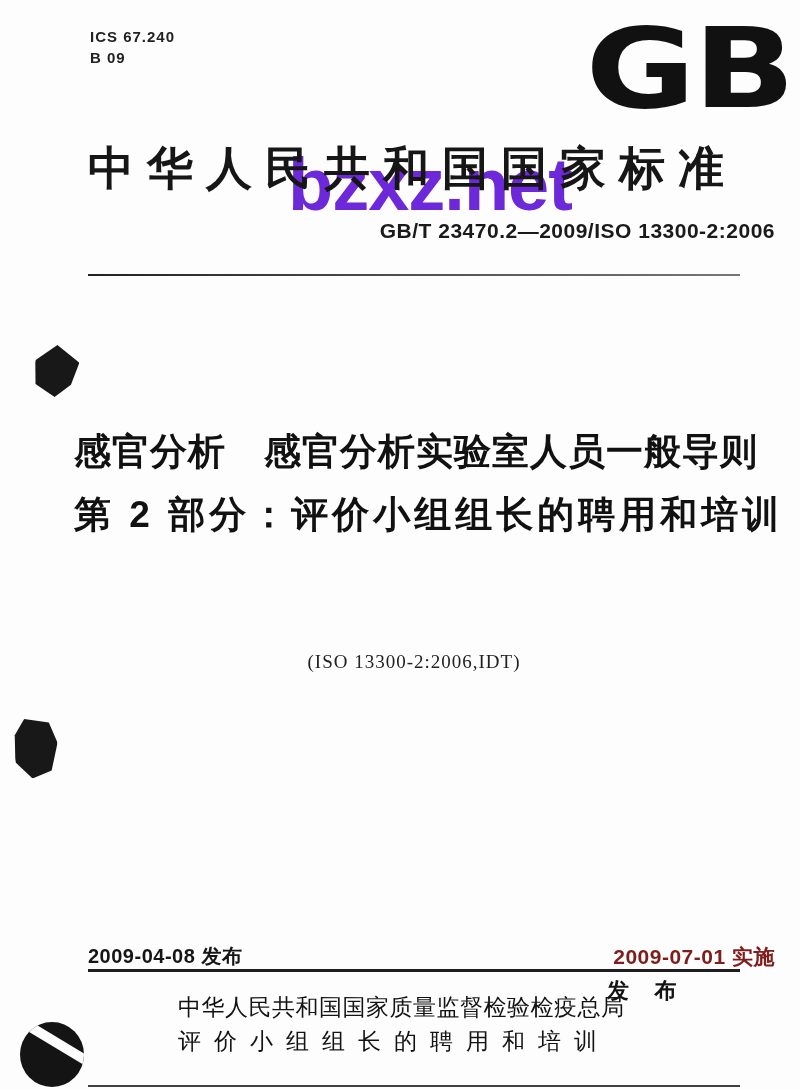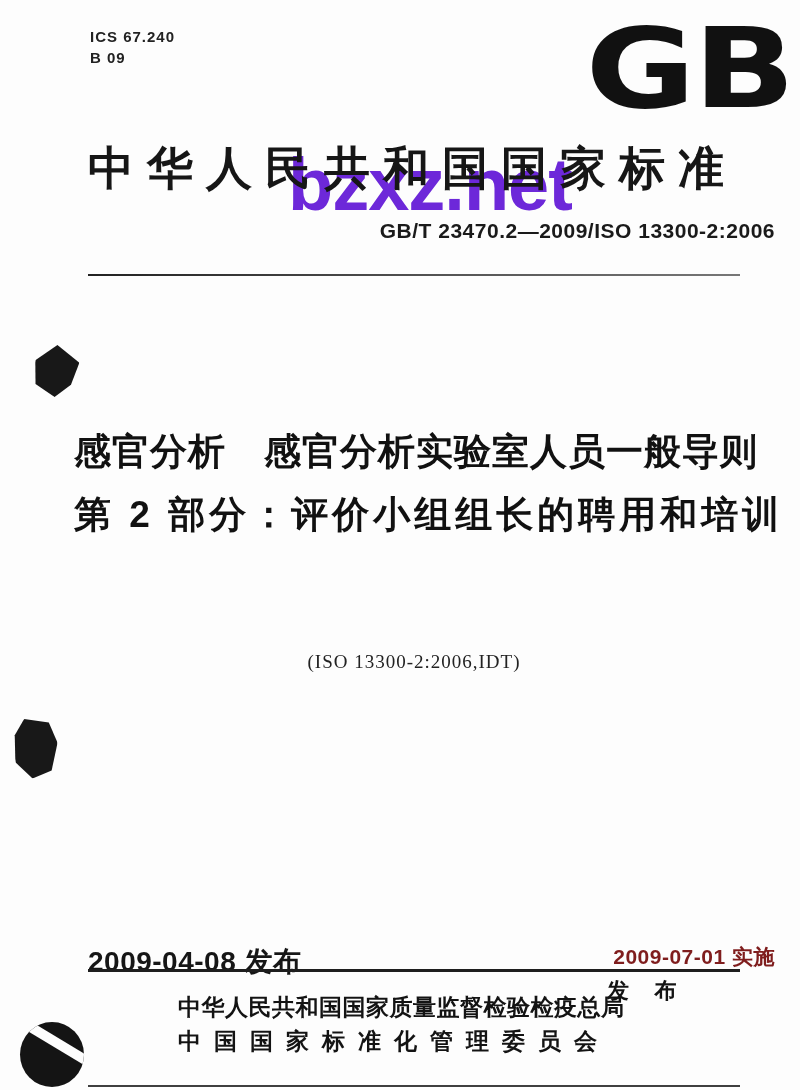--- a/index.html
+++ b/index.html
@@ -62,31 +62,31 @@
     font-weight:bold;font-size:19px;line-height:28px;color:#1a1a1a;
   }
   .iso-note{
     position:absolute;left:74px;top:651px;width:680px;
     text-align:center;font-family:"Liberation Serif", serif;
     font-size:19px;letter-spacing:1px;color:#222;
   }
   
   .date-left{
     position:absolute;left:88px;top:943px;
-    font-size:28px;font-weight:bold;letter-spacing:0.5px;color:#161616;
+    font-size:20px;font-weight:bold;letter-spacing:0.5px;color:#161616;
   }
   .date-right{
     position:absolute;right:60px;top:943px;
     font-size:21px;font-weight:bold;letter-spacing:0.5px;color:#7f1d1d;
   }
   
   .issuer{
     position:absolute;left:178px;top:992px;width:420px;
     font-family:"Liberation Serif", serif;
-    font-weight:bold;color:#131313;text-align:left;white-space:nowrap;
+    font-weight:normal;color:#131313;text-align:left;white-space:nowrap;
   }
   .issuer-line1{font-size:23px;letter-spacing:0.5px;}
   .issuer-line2{font-size:23px;letter-spacing:13px;margin-top:3px;}
   .publish-label{
     position:absolute;left:607px;top:976px;
     font-family:"Liberation Serif", serif;
     font-size:22px;font-weight:bold;letter-spacing:10px;color:#131313;
   }
   
   .mark{position:absolute;background:#181818;}
@@ -144,21 +144,21 @@
 
   <div class="date-right">
     <span>2009-07-01</span>
     <span>实施</span>
   </div>
 
   <div class="rule rule-thick"></div>
 
   <div class="issuer">
     <div class="issuer-line1">中华人民共和国国家质量监督检验检疫总局</div>
-    <div class="issuer-line2">中国国家标准化管理委员会</div>
+    <div class="issuer-line2">评价小组组长的聘用和培训</div>
   </div>
 
   <div class="publish-label">发 布</div>
 
   <div class="rule rule-bottom"></div>
 
   <div class="mark mark-1"></div>
   <div class="mark mark-2"></div>
   <div class="hole-blob">
     <div class="hole-stripe"></div>

